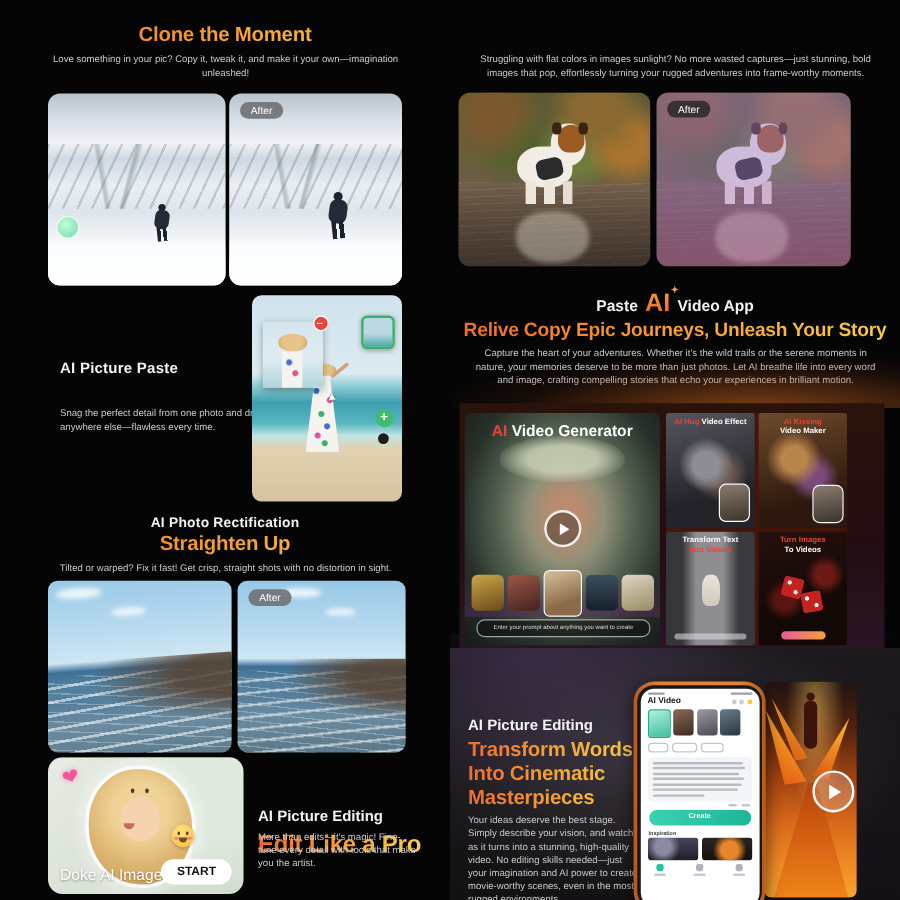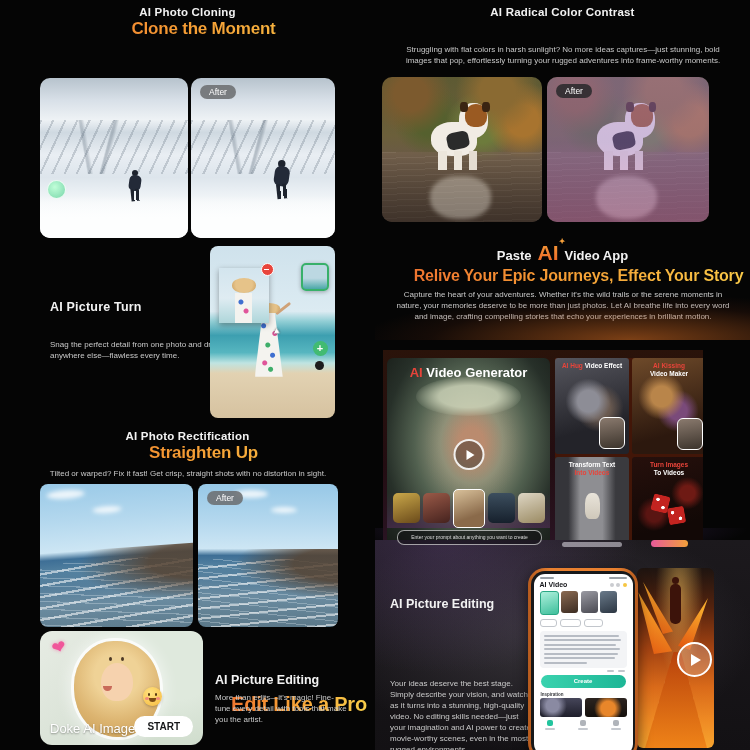--- a/index.html
+++ b/index.html
@@ -1,21 +1,21 @@
 <!DOCTYPE html>
 <html><head>
 <meta charset="utf-8">
 <style>
   html,body{margin:0;padding:0;background:#000;}
   #stage{position:relative;width:750px;height:750px;background:#050505;overflow:hidden;
          font-family:"Liberation Sans",sans-serif;-webkit-font-smoothing:antialiased;}
   .abs{position:absolute;}
   .ctr{text-align:center;}
   .gtx{background:linear-gradient(90deg,#ee6b2f 0%,#f59a33 45%,#f9ce4a 100%);
-       -webkit-background-clip:text;background-clip:text;color:transparent;padding-left:16px;-webkit-text-fill-color:transparent;}
+       -webkit-background-clip:text;background-clip:text;color:transparent;-webkit-text-fill-color:transparent;}
   .eyebrow{font-weight:bold;font-size:11.5px;color:#f2f2f2;letter-spacing:.2px;}
   .bigtitle{font-weight:bold;letter-spacing:-.2px;}
   .desc{font-size:8px;color:#c9c9c9;line-height:1.38;}
   .card{position:absolute;overflow:hidden;}
   .after-badge{position:absolute;top:7px;left:9px;z-index:6;background:rgba(108,110,113,.88);
        color:#fff;font-size:8.5px;padding:2px 9px;border-radius:9px;}
   
   .snow{background:
      linear-gradient(180deg,#b7c3cd 0%,#d8e0e8 14%,#eef2f5 26%,#cfd9e1 34%,#e9eef3 48%,#dde5ec 62%,#f5f8fa 78%,#ffffff 100%);}
   .snow::before{content:"";position:absolute;left:0;right:0;top:26%;height:34%;
@@ -118,21 +118,21 @@
      text-shadow:0 0 4px rgba(240,86,154,.6);z-index:4;}
   .emoji-sticker{position:absolute;left:103px;top:56px;width:19px;height:19px;border-radius:50%;z-index:4;
      background:radial-gradient(circle at 40% 32%,#ffe382,#f6b93c);box-shadow:0 1px 3px rgba(0,0,0,.25);}
   .emoji-sticker i{position:absolute;top:6px;width:2.5px;height:3px;border-radius:50%;background:#5a3a12;}
   .emoji-sticker .bl{position:absolute;top:10px;width:4px;height:3px;border-radius:50%;background:#f2897c;}
   .emoji-sticker .sm{position:absolute;left:6px;top:11px;width:7px;height:4px;border-radius:0 0 8px 8px;background:#7a4a14;}
   .start-btn{position:absolute;right:10px;bottom:8px;background:#fff;color:#17181a;font-weight:bold;
      font-size:10px;padding:5px 13px;border-radius:12px;z-index:5;}
   .doke-label{position:absolute;left:10px;bottom:9px;color:#fff;font-size:13px;z-index:5;text-shadow:0 1px 2px rgba(0,0,0,.4);}
   
-  .vpanel{left:383px;top:350px;width:320px;height:210px;
+  .vpanel{left:383px;top:336px;width:354px;height:210px;
      background:linear-gradient(180deg,#2a130a 0%,#230d12 55%,#2a1526 100%);}
   .vglow{left:375px;top:296px;width:375px;height:44px;
      background:radial-gradient(ellipse at 68% 100%,rgba(242,122,38,.5),rgba(120,50,20,.15) 55%,transparent 75%);}
   .vglow2{left:375px;top:528px;width:375px;height:30px;
      background:radial-gradient(ellipse at 45% 0%,rgba(140,90,200,.35),transparent 70%);}
   .genc{position:absolute;left:4px;top:8px;width:163px;height:194px;border-radius:6px;overflow:hidden;
      background:radial-gradient(ellipse at 52% 46%,#c0907033 0,transparent 40%),
        radial-gradient(ellipse at 52% 44%,#b98a6e 0 10%,#8c9078 26%,#51604f 48%,#273029 72%,#161a16 100%);}
   .genc .veil{position:absolute;left:18%;top:10%;width:64%;height:20%;border-radius:50%;
      background:radial-gradient(ellipse,#cfd6bb 0 40%,transparent 75%);opacity:.8;}
@@ -244,42 +244,41 @@
   .brand .ai{font-weight:bold;font-size:21px;position:relative;
      background:linear-gradient(180deg,#f6a03a,#ec5f24);-webkit-background-clip:text;background-clip:text;
      color:transparent;-webkit-text-fill-color:transparent;}
   .brand .spark{position:absolute;right:-7px;top:-4px;font-size:8px;color:#f6a03a;-webkit-text-fill-color:#f6a03a;}
 </style>
 </head>
 <body>
 
 <div id="stage">
 
-  <div class="abs ctr eyebrow" style="left:0;top:6px;width:375px;">AI Photo Cloning</div>
   <div class="abs ctr bigtitle gtx" style="left:0;top:19px;width:375px;font-size:17px;">Clone the Moment</div>
+  <div class="abs ctr desc" style="left:38px;top:44px;width:300px;">Love something in your pic? Copy it, tweak it, and make it your own—imagination unleashed!</div>
 
   <div class="card snow" style="left:40px;top:78px;width:148px;height:160px;border-radius:10px;">
     <span class="clone-tool"></span>
     <span class="hiker" style="left:88px;top:92px;">
         <i class="hd"></i>
         <i class="bd"></i>
         <i class="lg"></i>
       </span>
   </div>
   <div class="card snow" style="left:191px;top:78px;width:144px;height:160px;border-radius:10px;">
     <span class="after-badge">After</span>
     <span class="hiker" style="left:82px;top:82px;transform:scale(1.25);">
         <i class="hd"></i>
         <i class="bd"></i>
         <i class="lg"></i>
       </span>
   </div>
 
-  <div class="abs ctr eyebrow" style="left:375px;top:6px;width:375px;">AI Radical Color Contrast</div>
-  <div class="abs ctr desc" style="left:393px;top:44px;width:340px;">Struggling with flat colors in harsh sunlight? No more ideas captures—just stunning, bold images that pop, effortlessly turning your rugged adventures into frame-worthy moments.</div>
+  <div class="abs ctr desc" style="left:393px;top:44px;width:340px;">Struggling with flat colors in images sunlight? No more wasted captures—just stunning, bold images that pop, effortlessly turning your rugged adventures into frame-worthy moments.</div>
 
   <div class="card dogscene" style="left:382px;top:77px;width:160px;height:145px;border-radius:10px;">
     <div class="water"></div>
     <div class="dog">
       <i class="body" style="position:absolute"></i>
         <i class="head" style="position:absolute"></i>
       <i class="patch" style="position:absolute"></i>
         <i class="ear" style="position:absolute"></i>
         <i class="ear2" style="position:absolute"></i>
       <i class="harness" style="position:absolute"></i>
@@ -296,21 +295,21 @@
         <i class="ear" style="position:absolute"></i>
         <i class="ear2" style="position:absolute"></i>
       <i class="harness" style="position:absolute"></i>
         <i class="legs" style="position:absolute"></i>
     </div>
     <div class="dog-reflect"></div>
     <div class="purple-grade"></div>
     <span class="after-badge" style="background:rgba(40,40,42,.85);">After</span>
   </div>
 
-  <div class="abs eyebrow" style="left:50px;top:300px;font-size:12.5px;">AI Picture Turn</div>
+  <div class="abs eyebrow" style="left:50px;top:300px;font-size:12.5px;">AI Picture Paste</div>
   <div class="abs desc" style="left:50px;top:339px;width:190px;">Snag the perfect detail from one photo and drop it anywhere else—flawless every time.</div>
 
   <div class="card beach" style="left:210px;top:246px;width:125px;height:172px;border-radius:8px;">
     <div class="bwoman">
       <i class="arm-l" style="position:absolute"></i>
         <i class="arm-r" style="position:absolute"></i>
       <i class="hat" style="position:absolute"></i>
         <i class="dress" style="position:absolute"></i>
     </div>
     <div class="paste-crop">
@@ -322,21 +321,21 @@
     <span class="paste-thumb"></span>
     <span class="add-dot">+</span>
     <span class="black-dot"></span>
   </div>
 
   <div class="abs brand">
     <span class="dk">Paste</span>
     <span class="ai"><span>AI</span><span class="spark">✦</span></span>
     <span class="dk">Video App</span>
   </div>
-  <div class="abs ctr bigtitle gtx" style="left:375px;top:267px;width:375px;font-size:16px;">Relive Your Epic Journeys, Effect Your Story</div>
+  <div class="abs ctr bigtitle gtx" style="left:375px;top:267px;width:375px;font-size:16px;">Relive Copy Epic Journeys, Unleash Your Story</div>
   <div class="abs ctr desc" style="left:392px;top:289px;width:342px;">Capture the heart of your adventures. Whether it's the wild trails or the serene moments in nature, your memories deserve to be more than just photos. Let AI breathe life into every word and image, crafting compelling stories that echo your experiences in brilliant motion.</div>
 
   <div class="abs vglow"></div>
   <div class="abs vglow2"></div>
 
   <div class="card vpanel">
 
     <div class="genc">
       <div class="veil"></div>
       <div class="gen-title">
@@ -414,20 +413,25 @@
     </span>
     <span class="doke-label">Doke AI Image</span>
     <span class="start-btn">START</span>
   </div>
   <div class="abs bigtitle gtx" style="left:215px;top:648px;font-size:20px;margin-top:45px;">Edit Like a Pro</div>
   <div class="abs" style="left:215px;top:673px;font-weight:bold;font-size:12.5px;color:#f2f2f2;">AI Picture Editing</div>
   <div class="abs desc" style="left:215px;top:692px;width:132px;">More than edits—it's magic! Fine-tune every detail with tools that make you the artist.</div>
 
   <div class="abs s7bg"></div>
   <div class="abs" style="left:390px;top:597px;font-weight:bold;font-size:12.5px;color:#f2f2f2;z-index:5;">AI Picture Editing</div>
+  <div class="abs bigtitle" style="left:390px;top:615px;font-size:17px;line-height:1.17;z-index:5;">
+    <div class="gtx">Transform Words</div>
+    <div class="gtx">Into Cinematic</div>
+    <div class="gtx">Masterpieces</div>
+  </div>
   <div class="abs desc" style="left:390px;top:678px;width:142px;z-index:5;">Your ideas deserve the best stage. Simply describe your vision, and watch as it turns into a stunning, high-quality video. No editing skills needed—just your imagination and AI power to create movie-worthy scenes, even in the most rugged environments.</div>
 
   <div class="abs phoenix">
     <span class="wing wl1"></span>
     <span class="wing wl2"></span>
     <span class="wing wr1"></span>
     <span class="phx-body"></span>
     <span class="phx-dress"></span>
     <div class="playbtn phx-play abs">
         <span class="tri"></span>

